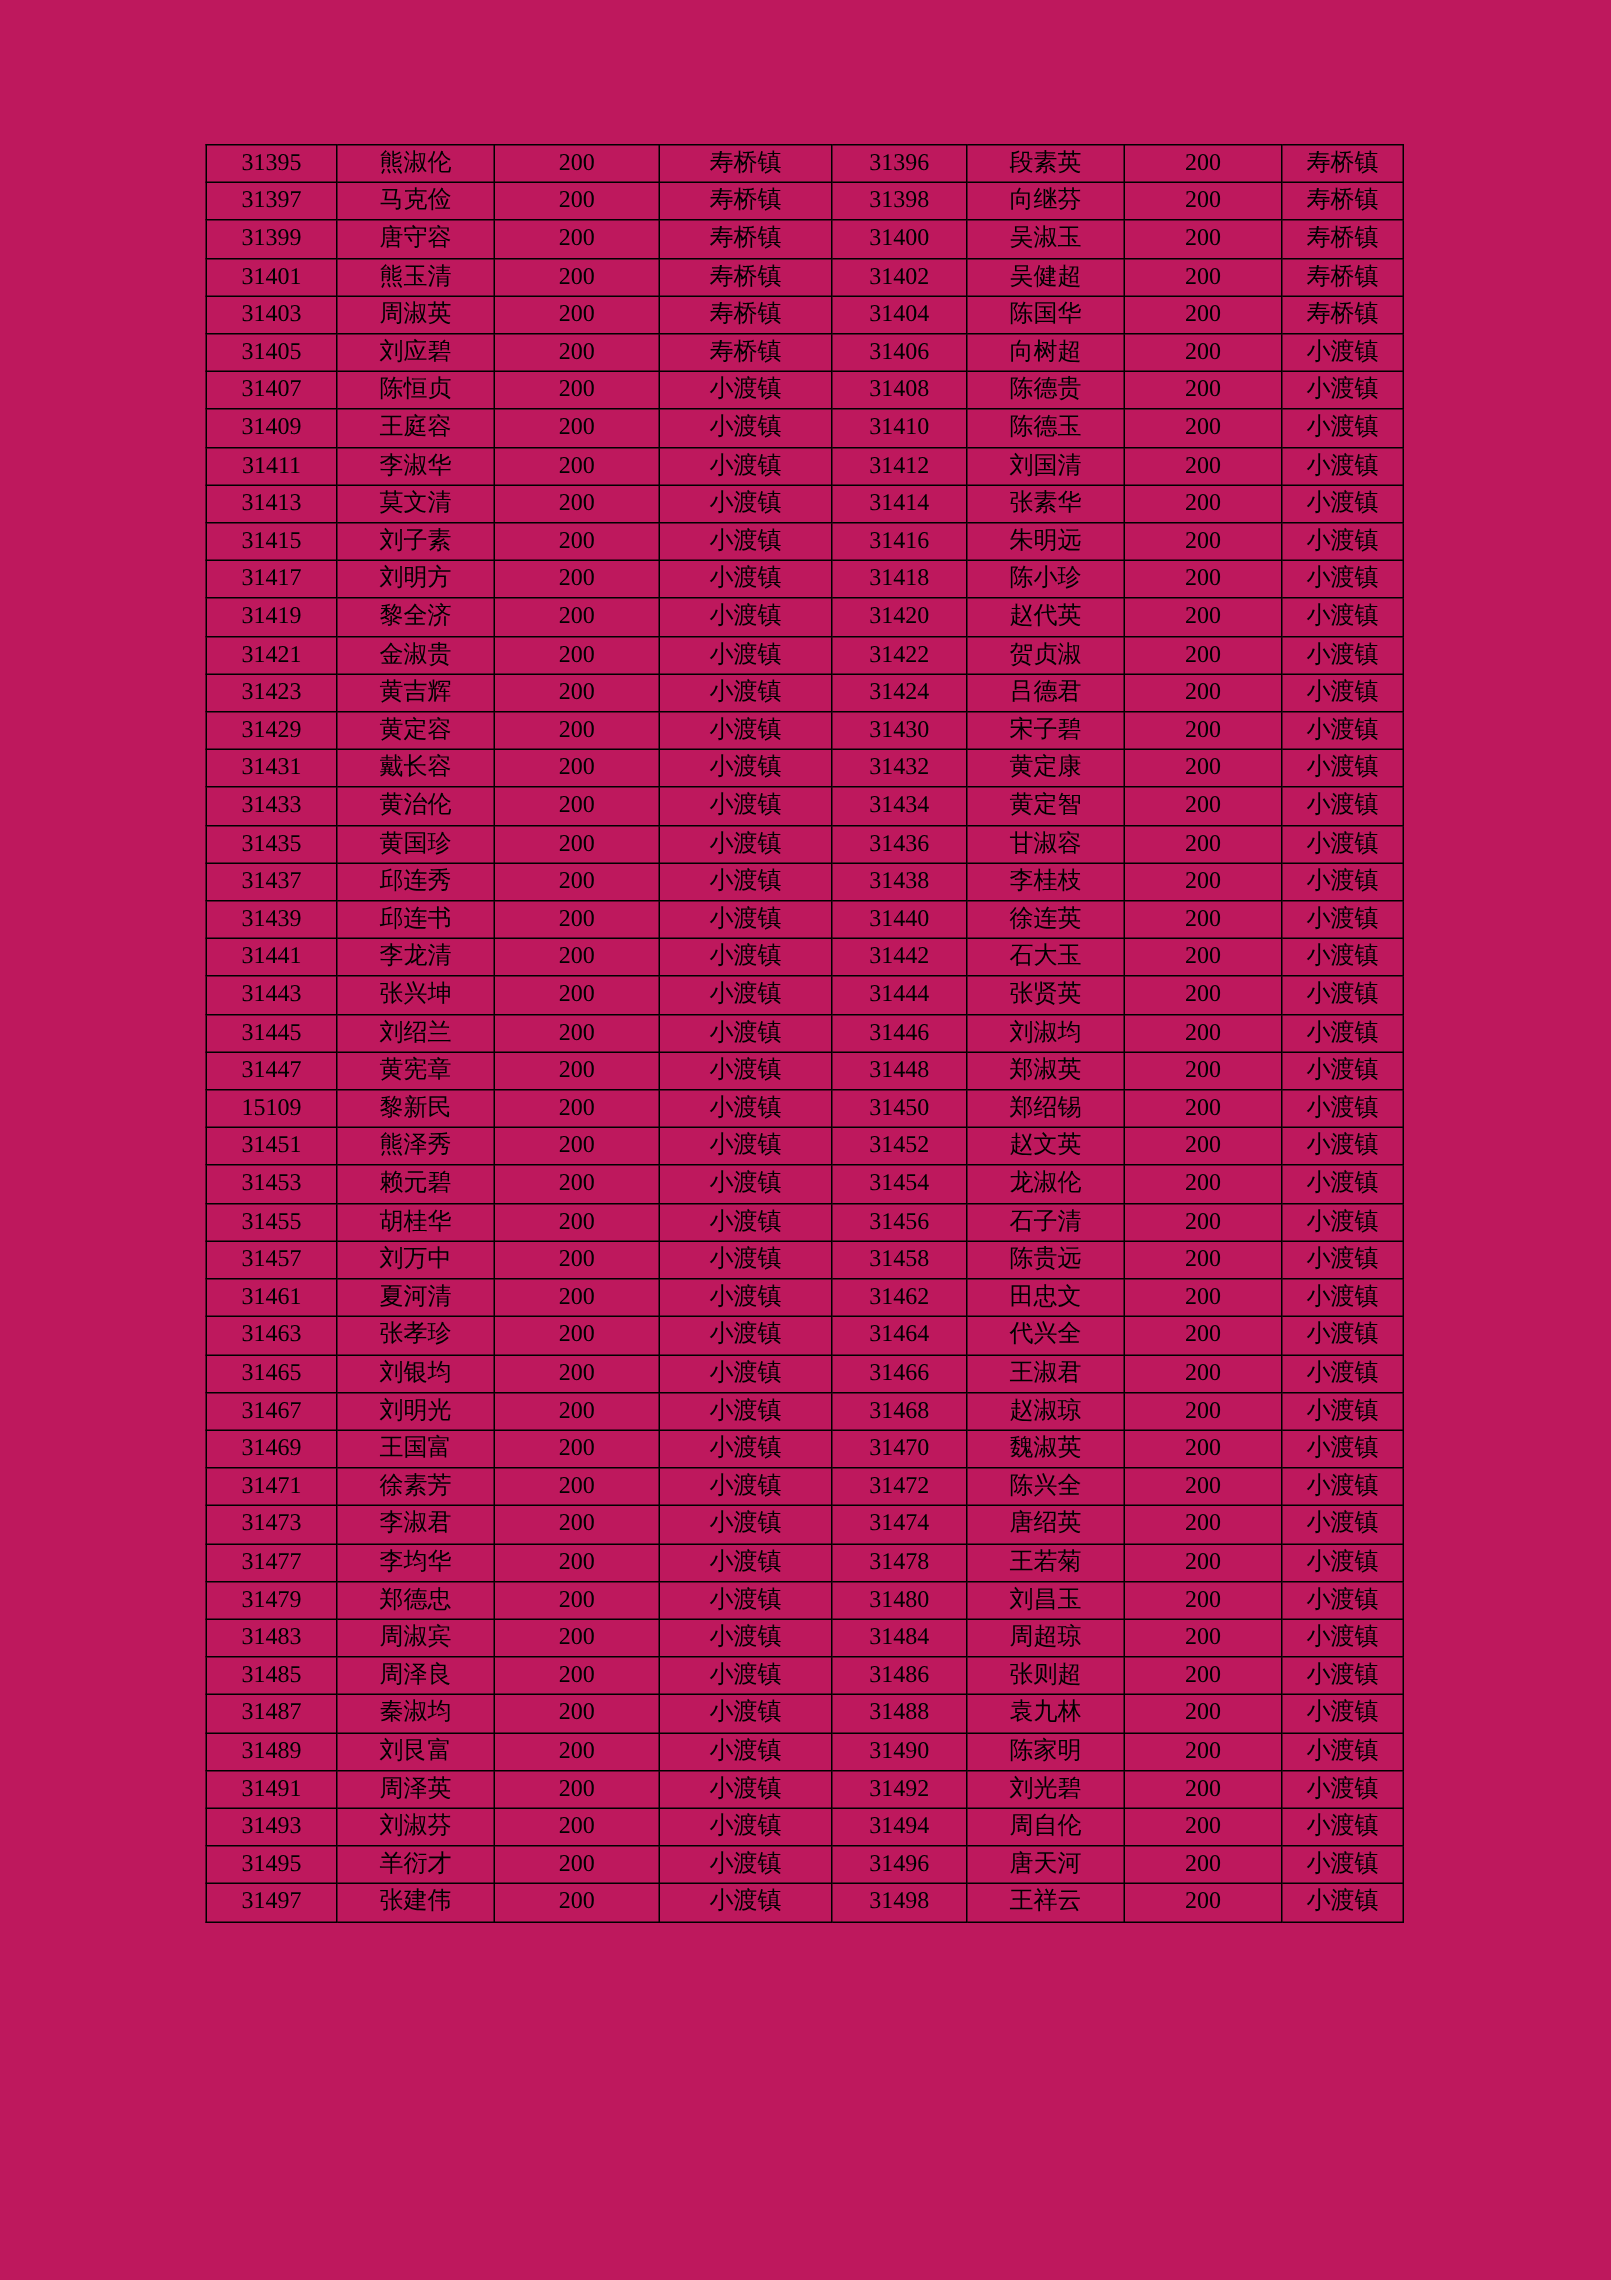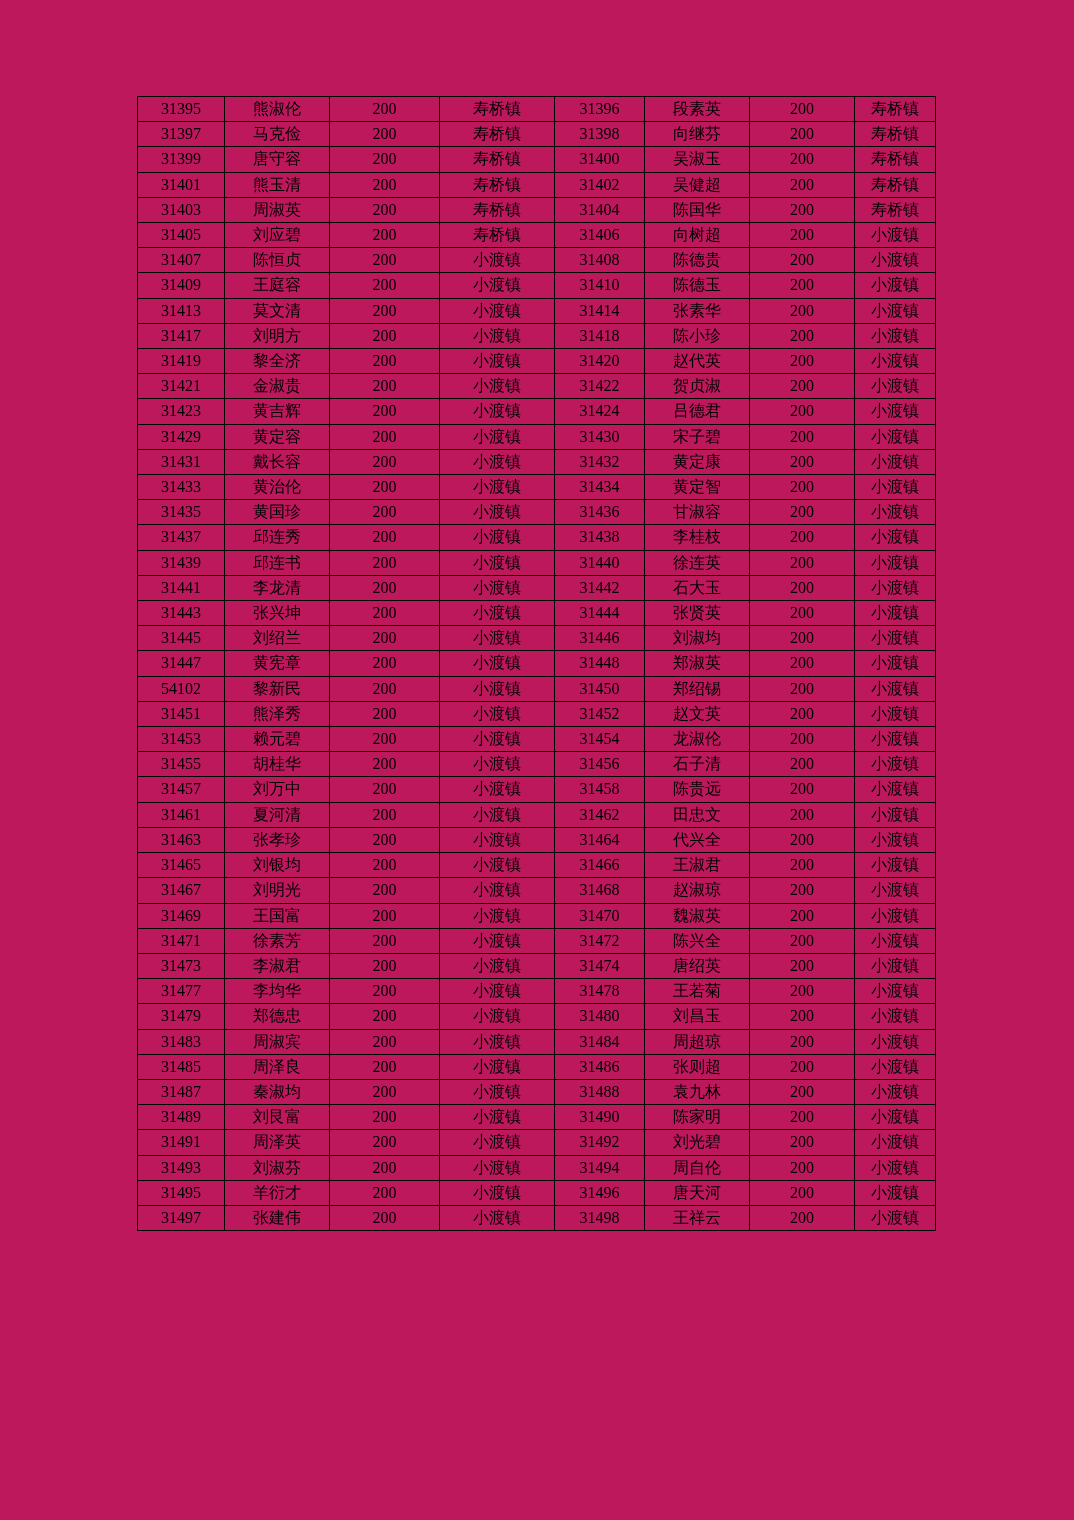--- a/index.html
+++ b/index.html
@@ -142,30 +142,50 @@
           <td>31409</td>
           <td>王庭容</td>
           <td>200</td>
           <td>小渡镇</td>
           <td>31410</td>
           <td>陈德玉</td>
           <td>200</td>
           <td>小渡镇</td>
         </tr>
         <tr>
+          <td>31411</td>
+          <td>李淑华</td>
+          <td>200</td>
+          <td>小渡镇</td>
+          <td>31412</td>
+          <td>刘国清</td>
+          <td>200</td>
+          <td>小渡镇</td>
+        </tr>
+        <tr>
           <td>31413</td>
           <td>莫文清</td>
           <td>200</td>
           <td>小渡镇</td>
           <td>31414</td>
           <td>张素华</td>
           <td>200</td>
           <td>小渡镇</td>
         </tr>
         <tr>
+          <td>31415</td>
+          <td>刘子素</td>
+          <td>200</td>
+          <td>小渡镇</td>
+          <td>31416</td>
+          <td>朱明远</td>
+          <td>200</td>
+          <td>小渡镇</td>
+        </tr>
+        <tr>
           <td>31417</td>
           <td>刘明方</td>
           <td>200</td>
           <td>小渡镇</td>
           <td>31418</td>
           <td>陈小珍</td>
           <td>200</td>
           <td>小渡镇</td>
         </tr>
         <tr>
@@ -292,21 +312,21 @@
           <td>31447</td>
           <td>黄宪章</td>
           <td>200</td>
           <td>小渡镇</td>
           <td>31448</td>
           <td>郑淑英</td>
           <td>200</td>
           <td>小渡镇</td>
         </tr>
         <tr>
-          <td>54102</td>
+          <td>15109</td>
           <td>黎新民</td>
           <td>200</td>
           <td>小渡镇</td>
           <td>31450</td>
           <td>郑绍锡</td>
           <td>200</td>
           <td>小渡镇</td>
         </tr>
         <tr>
           <td>31451</td>

